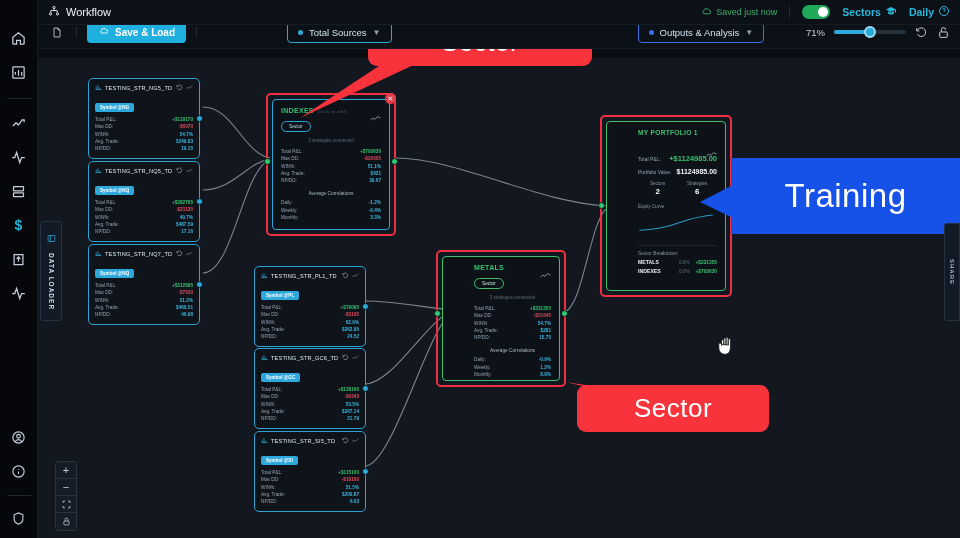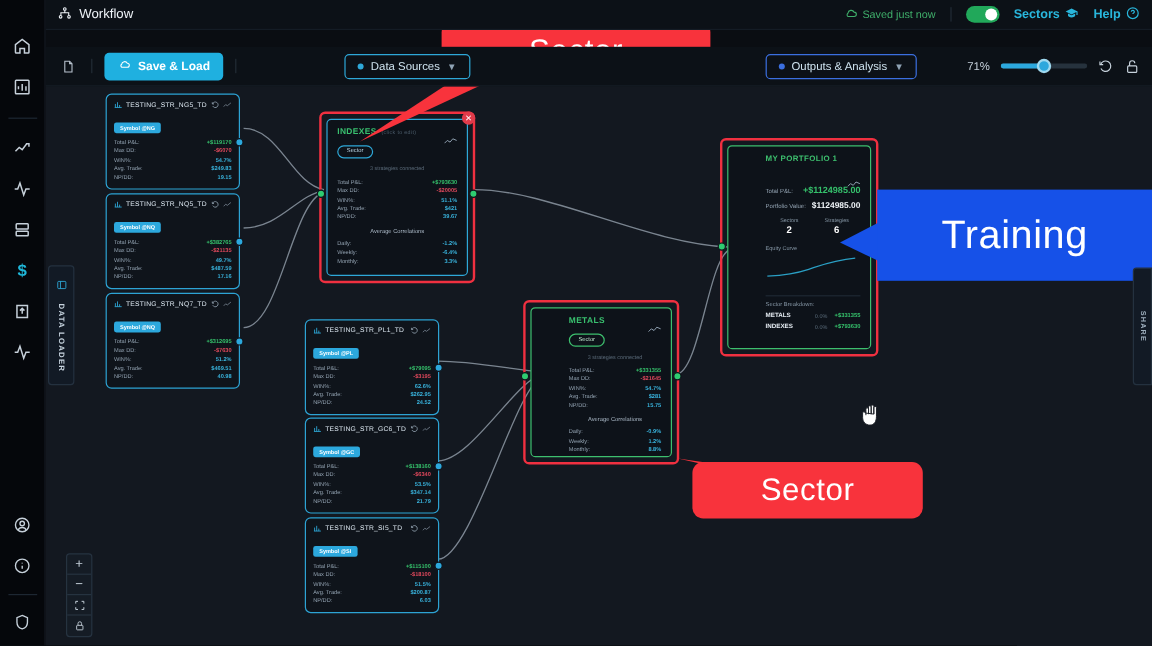--- a/index.html
+++ b/index.html
@@ -40,21 +40,21 @@
   .saved{ display:flex; align-items:center; gap:4px; color:#3fae6a; font-size:9px;}
   .saved svg{width:11px;height:11px;}
   .vdiv{ width:1px; height:12px; background:#222c36; }
   .tgl{ width:28px; height:14px; border-radius:8px; background:#21a85a; position:relative; }
   .tgl::after{ content:""; position:absolute; right:2px; top:2px; width:10px; height:10px; border-radius:50%; background:#fff; }
   .lnk{ color:#29b6dc; font-size:10.5px; display:flex; align-items:center; gap:4px; font-weight:bold;}
   .lnk svg{ width:12px; height:12px; }
 
   
   #toolbar{
-    position:absolute; left:38px; top:39px; right:0; height:33px;
+    position:absolute; left:38px; top:16px; right:0; height:33px;
     background:#0c1117; border-bottom:1px solid #141c25;
     display:flex; align-items:center; padding:0 10px; gap:10px; z-index:24;justify-content:flex-end;
   }
   .tb-icn{ width:18px;height:18px; display:flex;align-items:center;justify-content:center;color:#b9c4cf;}
   .tb-icn svg{width:12px;height:13px;}
   .btn-primary{
     background:#1fb0e0; color:#fff; font-size:10px; font-weight:bold;
     border-radius:4px; padding:5px 11px; display:flex; align-items:center; gap:5px;
     border:none;
   }
@@ -279,21 +279,21 @@
     <div class="vdiv"></div>
     <div class="tgl"></div>
     <div class="lnk">
       <span>Sectors</span>
       <span><svg viewBox="0 0 24 24" fill="currentColor">
             <path d="M12 4L2 9l10 5 8-4v5h2V9z"></path>
             <path d="M6 12.5V16c0 1.7 2.7 3 6 3s6-1.3 6-3v-3.5l-6 3z"></path>
           </svg></span>
     </div>
     <div class="lnk">
-      <span>Help</span>
+      <span>Daily</span>
       <span><svg viewBox="0 0 24 24" fill="none" stroke="currentColor" stroke-width="2">
             <circle cx="12" cy="12" r="9"></circle>
             <path d="M9.5 9.5a2.5 2.5 0 115 .5c0 1.5-2.5 1.8-2.5 3.5M12 17h.01"></path>
           </svg></span>
     </div>
   </div>
 </div>
 
 <div id="toolbar">
   <div class="tb-icn">
@@ -305,21 +305,21 @@
   <div class="vdiv"></div>
   <button class="btn-primary">
     <span><svg viewBox="0 0 24 24" fill="none" stroke="currentColor" stroke-width="2.2">
           <path d="M6 17h11a4 4 0 000-8 6 6 0 00-11.3 2A3.5 3.5 0 006 17z"></path>
         </svg></span>
     <span>Save &amp; Load</span>
   </button>
   <div class="vdiv"></div>
   <div class="pill" style="margin-left:80px">
     <span class="dot"></span>
-    <span>Data Sources</span>
+    <span>Total Sources</span>
     <span class="cv">▼</span>
   </div>
   <div class="pill blue" style="margin-left:236px">
     <span class="dot"></span>
     <span>Outputs &amp; Analysis</span>
     <span class="cv">▼</span>
   </div>
   <div class="zoomwrap">
     <span class="zval">71%</span>
     <div class="slider">

